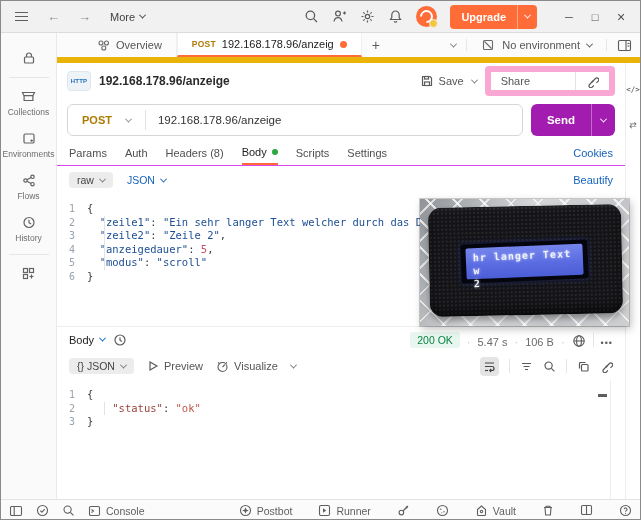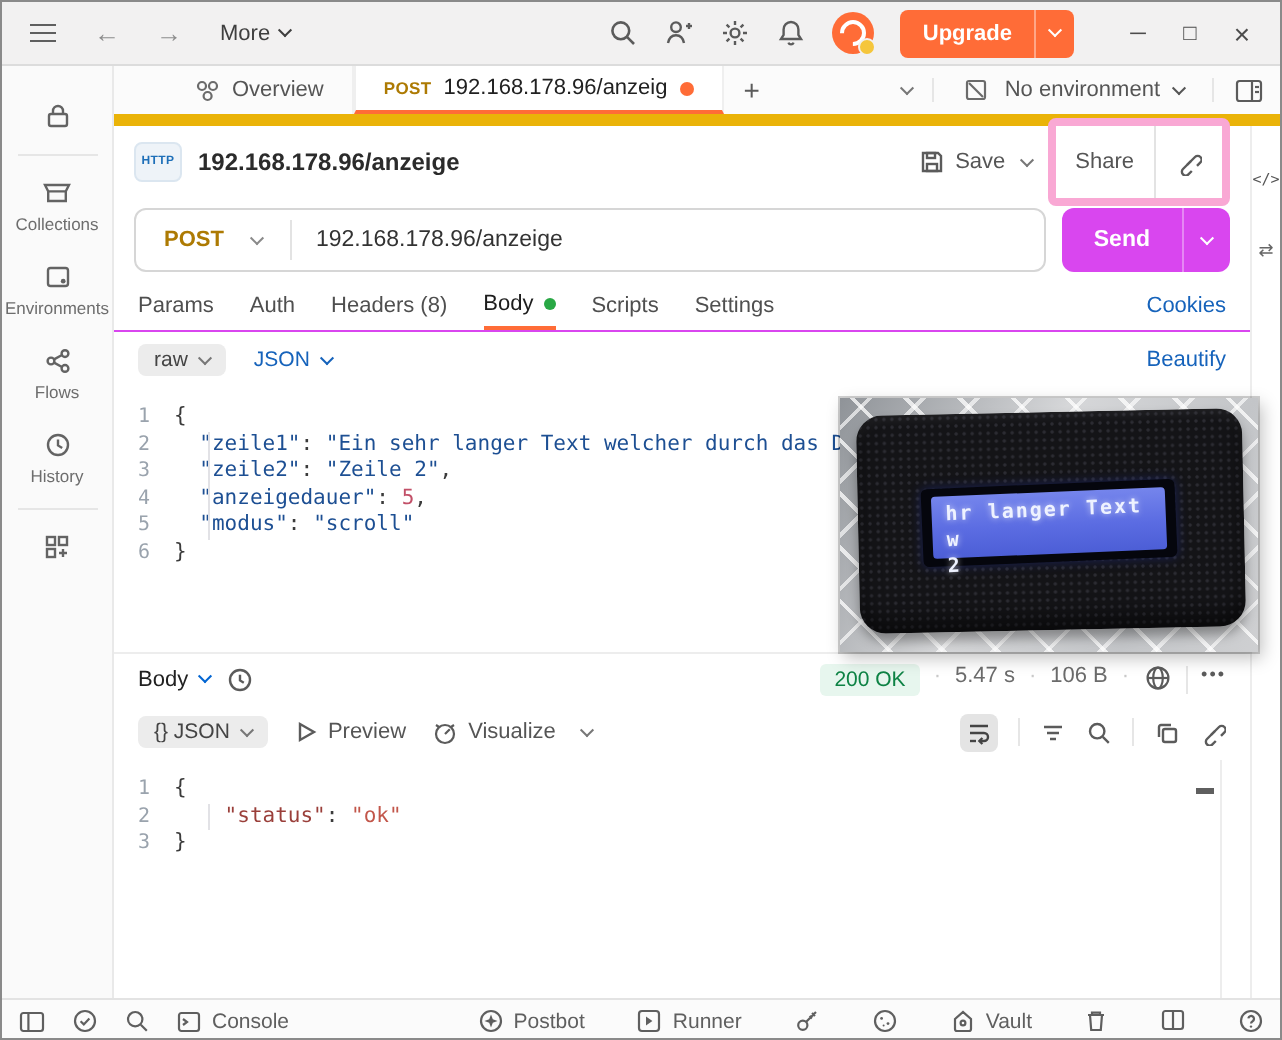--- a/index.html
+++ b/index.html
@@ -48,32 +48,32 @@
   .vsep{ width:1px; align-self:stretch; background:#e6e6e6; margin:6px 0;}
   .envsel{ display:flex; align-items:center; gap:7px; color:#555; padding:0 4px;}
 
   
   .req-header{ height:36px; display:flex; align-items:center; gap:8px; padding:0 10px;}
   .http-badge{ width:24px; height:20px; border-radius:4px; background:#eef3f8; color:#1e6fb8; font-size:6px; font-weight:bold;
                display:flex; align-items:center; justify-content:center; border:1px solid #dbe6f0; letter-spacing:.2px;}
   .req-title{ font-size:12px; font-weight:bold; color:#2b2b2b; }
   .rh-right{ margin-left:auto; display:flex; align-items:center; gap:8px; color:#555;}
   .save-grp{ display:flex; align-items:center; gap:5px;}
-  .share-grp{ display:flex; align-items:center; height:44px; border:4px solid #f9a8d4; border-radius:4px; overflow:hidden;}
+  .share-grp{ display:flex; align-items:center; height:30px; border:6px solid #f9a8d4; border-radius:4px; overflow:hidden;gap:35px;}
   .share-grp .part{ display:flex; align-items:center; padding:0 10px; gap:5px; height:100%;}
   .share-grp .part + .part{ border-left:1px solid #e3e3e3;}
 
   
   .url-row{ height:42px; display:flex; align-items:center; gap:8px; padding:0 10px;}
   .url-box{ flex:1; height:32px; border:1px solid #d6d6d6; border-radius:6px; display:flex; align-items:center; background:#fff; min-width:0;}
   .method{ display:flex; align-items:center; gap:14px; padding:0 14px; color:#ad7a03; font-weight:bold; font-size:11px;}
   .method .chev{ color:#8a8a8a; }
   .url-div{ width:1px; height:20px; background:#e3e3e3; }
   .url-text{ padding:0 12px; font-size:11.5px; color:#333; white-space:nowrap; overflow:hidden;}
-  .send{ display:flex; height:32px; border-radius:6px; overflow:hidden; background:#d946ef; color:#fff;}
+  .send{ display:flex; height:32px; border-radius:6px; overflow:hidden; background:#a21caf; color:#fff;}
   .send-main{ display:flex; align-items:center; padding:0 16px; font-weight:bold; font-size:11.5px;}
   .send-caret{ width:24px; display:flex; align-items:center; justify-content:center; border-left:1px solid rgba(255,255,255,.35);}
 
   
   .req-tabs{ height:25px; display:flex; align-items:center; gap:18px; padding:0 12px; border-bottom:1px solid #d946ef; color:#4f4f4f; position:relative;}
   .rtab{ display:flex; align-items:center; gap:5px; height:100%; }
   .rtab.active{ color:#1d1d1d; border-bottom:2px solid #ff6c37; }
   .green-dot{ width:6px; height:6px; border-radius:50%; background:#29a845;}
   .cookies{ margin-left:auto; color:#1663bb; }
 
@@ -88,21 +88,21 @@
   .code-line{ display:flex; line-height:13.5px; position:relative;}
   .code-line .ln{ width:30px; text-align:right; padding-right:12px; color:#9aa3ad; flex:none; font-size:10px;}
   .code-line .code{ white-space:pre; color:#3b3b3b;}
   .code-line.guided::after{ content:''; position:absolute; left:47px; top:0; bottom:0; border-left:1px solid #e2e2e6;}
   .tk-p{ color:#3b3b3b; } .tk-b{ color:#1d4f93; } .tk-n{ color:#c25068; }
   .tk-k{ color:#9a3f3a; } .tk-s{ color:#c2564a; }
 
   
   .resp-header{ height:26px; display:flex; align-items:center; gap:8px; padding:0 12px; border-top:1px solid #ededed;}
   .resp-header .blue{ color:#0265d2; }
-  .rh-meta{ margin-left:auto; display:flex; align-items:flex-start; gap:7px; color:#6b6b6b;}
+  .rh-meta{ margin-left:auto; display:flex; align-items:flex-end; gap:7px; color:#6b6b6b;}
   .badge-ok{ background:#e7f6ee; color:#0e8345; padding:2px 7px; border-radius:3px; font-size:10.5px;}
   .sep-dot{ color:#c9c9c9; }
   .resp-toolbar{ height:28px; display:flex; align-items:center; gap:13px; padding:0 12px;}
   .rt-right{ margin-left:auto; display:flex; align-items:center; gap:10px; color:#5b5b5b;}
   .tool-active{ background:#e4e4e4; border-radius:4px; padding:3px;}
   .resp-editor{ flex:1; position:relative; padding-top:8px; font-family:"DejaVu Sans Mono", monospace; font-size:10.5px;}
   .minimap{ position:absolute; right:14px; top:0; bottom:0; width:0; border-left:1px solid #ededed;}
   .mini-dash{ position:absolute; right:4px; top:14px; width:9px; height:2.5px; background:#5f5f5f;}
 
   

